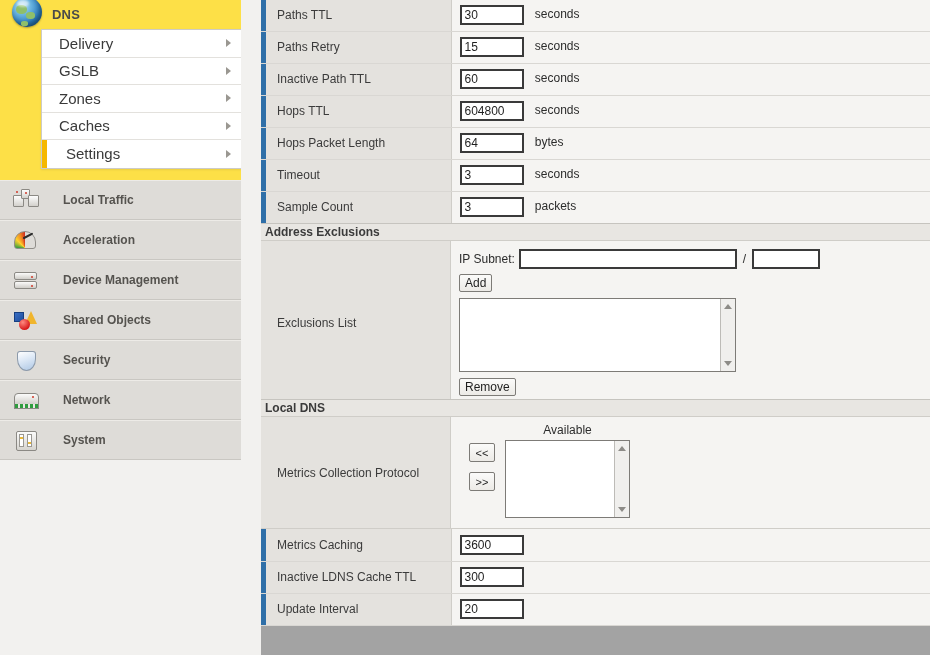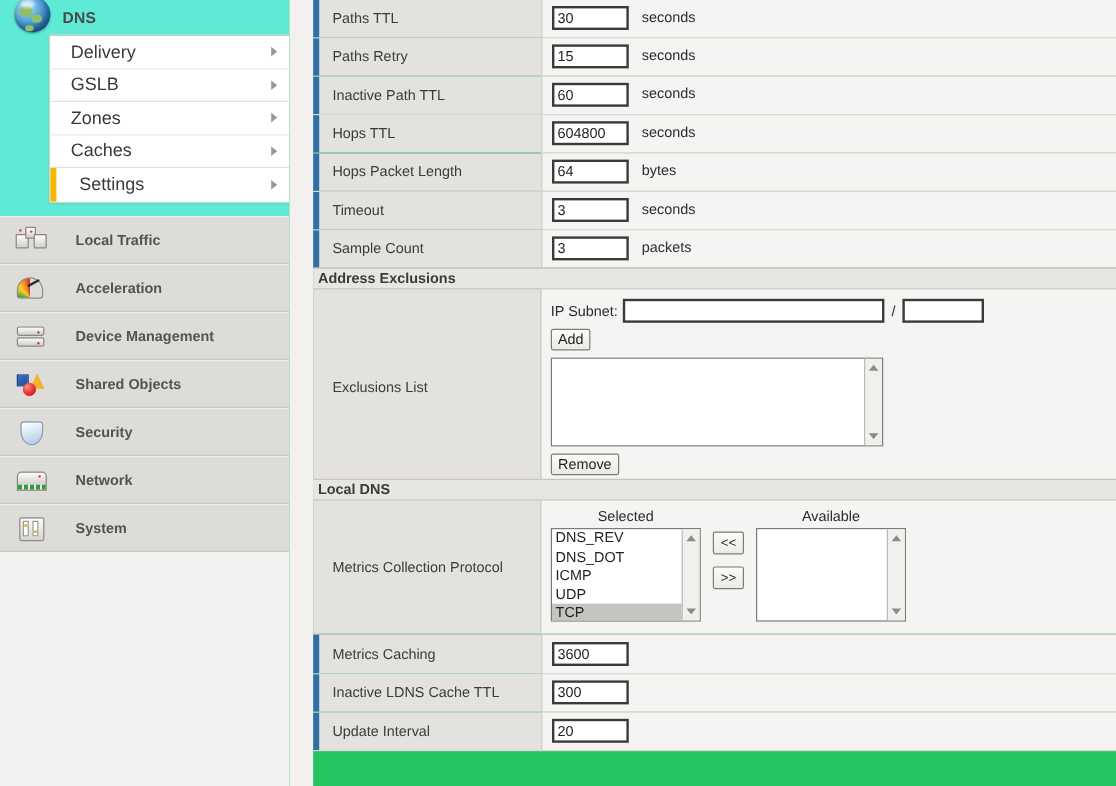--- a/index.html
+++ b/index.html
@@ -11,21 +11,21 @@
     font-family: "Liberation Sans", sans-serif;
     font-size: 12px;
     color: #2c2c2c;
   }
   #app { position: relative; width: 930px; height: 655px; }
 
   
   #sidebar {
     position: absolute; left: 0; top: 0;
     width: 259px; height: 458px;
-    background: #5eead4;
+    background: #fde047;
     border-right: 1px solid #b9b7b2;
     border-bottom: 1px solid #b9b7b2;
   }
   .module-head {
     position: relative;
     height: 28px;
     display: flex; align-items: center;
     padding-left: 12px;
   }
   .globe-icon {
@@ -183,21 +183,21 @@
     border:1px solid #8b8984; background: linear-gradient(#fbfbfa,#d6d4cf); border-radius:2px;
   }
   .ic-sys .b1,.ic-sys .b2 { position:absolute; width:5px;height:13px;border:1px solid #9a9893;background:#fff;top:5px;}
   .ic-sys .b1 { left:6px; } .ic-sys .b2 { left:14px; }
   .ic-sys .b1::after { content:""; position:absolute;left:0px;top:2px;width:3px;height:2px;background:#e8b93c;}
   .ic-sys .b2::after { content:""; position:absolute;left:0px;top:7px;width:3px;height:2px;background:#e8b93c;}
 
   
   #content {
     position: absolute; left: 241px; top: 0; right: 0; bottom: 0;
-    background: #22c55e;
+    background: #a3a3a3;
     overflow: hidden;
   }
   .gutter { position:absolute; left:0; top:0; width:20px; bottom:0; background:#f2f1ef; }
 
   .panel { position: absolute; left: 20px; right: 0; }
 
   
   .ftable { width: 100%; border-collapse: collapse; table-layout: fixed; }
   .ftable tr { height: 32px; }
   .ftable td { border-bottom: 1px solid #d9d7d3; vertical-align: middle; }
@@ -503,34 +503,20 @@
     </div>
 
     <div class="panel" style="top:399px;border-radius:25px;">
       <div class="sec-sep"></div>
       <div class="sechead">Local DNS</div>
 
       <div class="mcp-row">
         <div class="mcp-lab">Metrics Collection Protocol</div>
         <div class="mcp-body">
           <div class="dual">
-            <div class="dual-col">
-              <div class="dual-head">Selected</div>
-              <div class="selbox">
-                <div class="opt">DNS_REV</div>
-                <div class="opt">DNS_DOT</div>
-                <div class="opt">ICMP</div>
-                <div class="opt">UDP</div>
-                <div class="opt sel">TCP</div>
-                <div class="sbar">
-                  <span class="up"></span>
-                  <span class="dn"></span>
-                </div>
-              </div>
-            </div>
 
             <div class="midbtns">
               <button class="arrowbtn">&lt;&lt;</button>
               <button class="arrowbtn">&gt;&gt;</button>
             </div>
 
             <div class="dual-col">
               <div class="dual-head">Available</div>
               <div class="selbox">
                 <div class="sbar">

